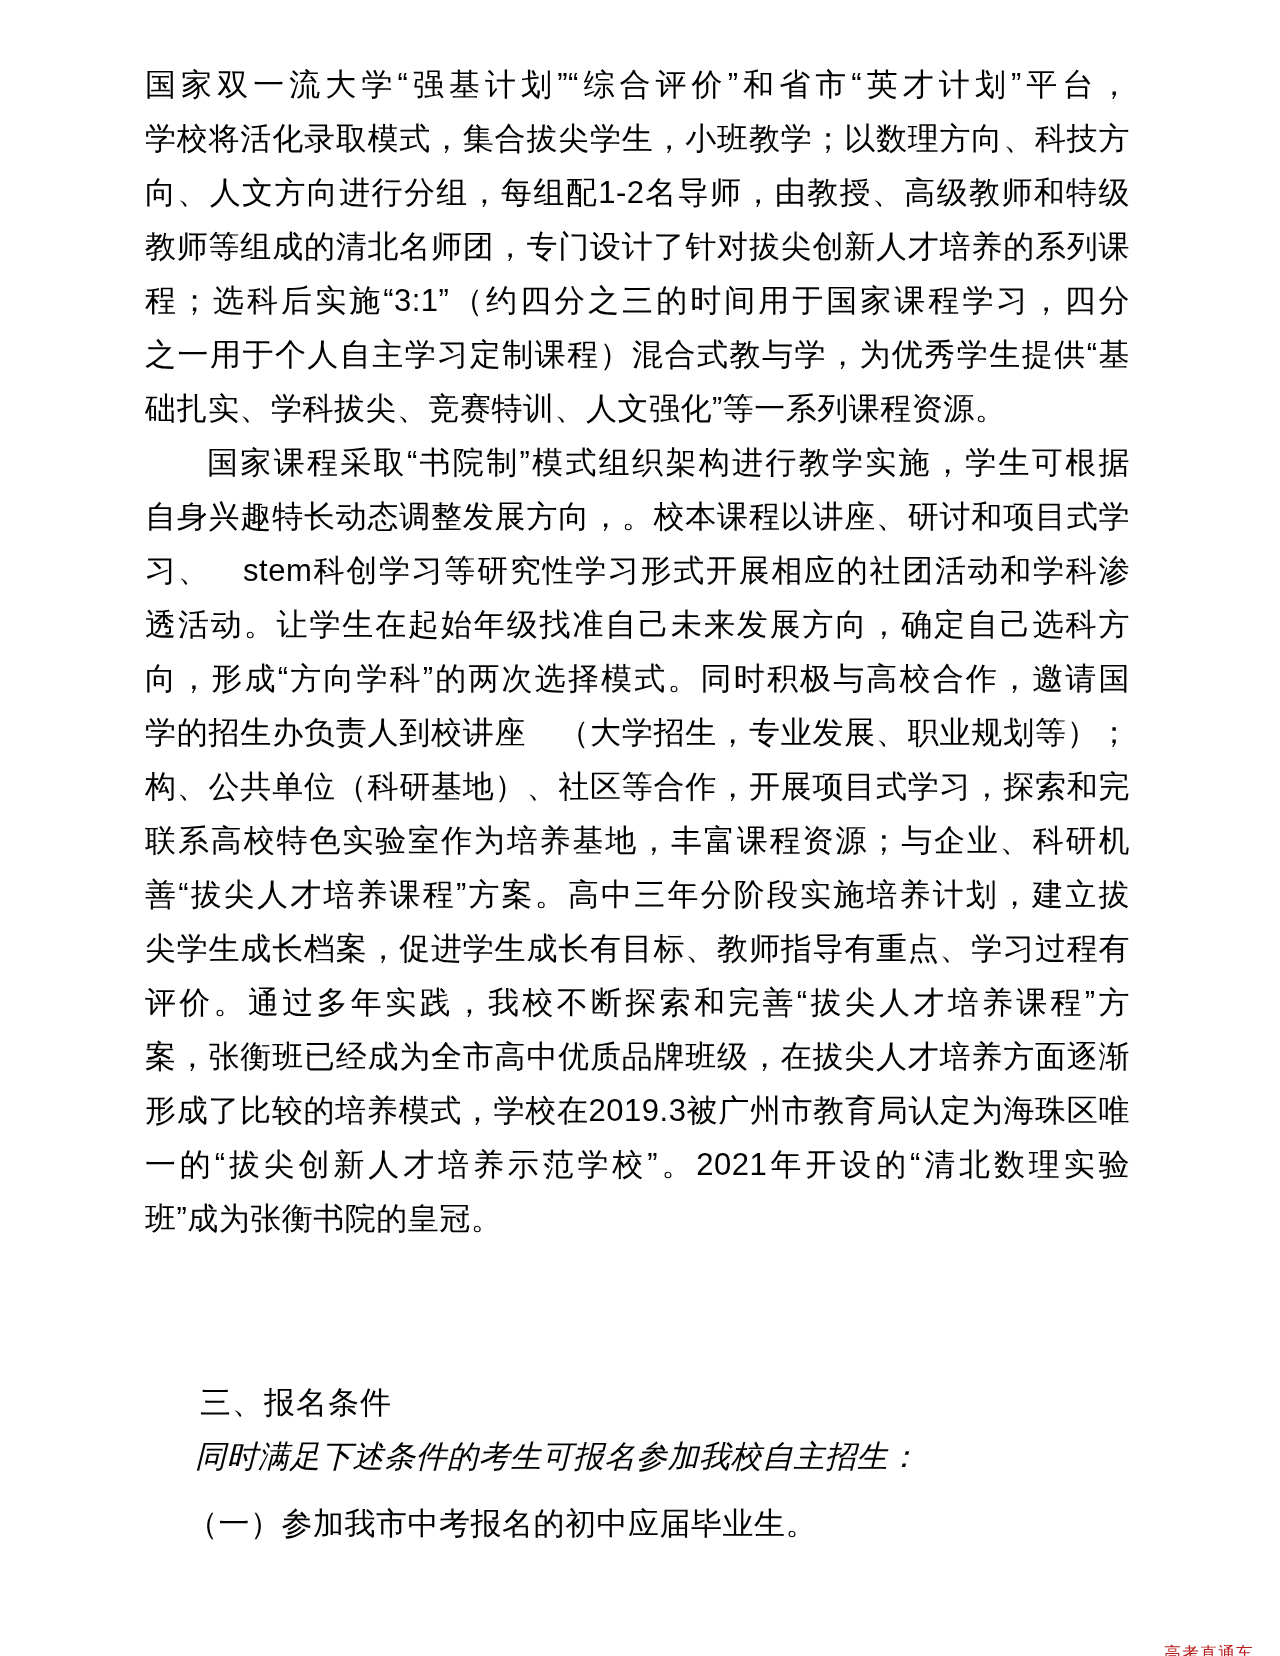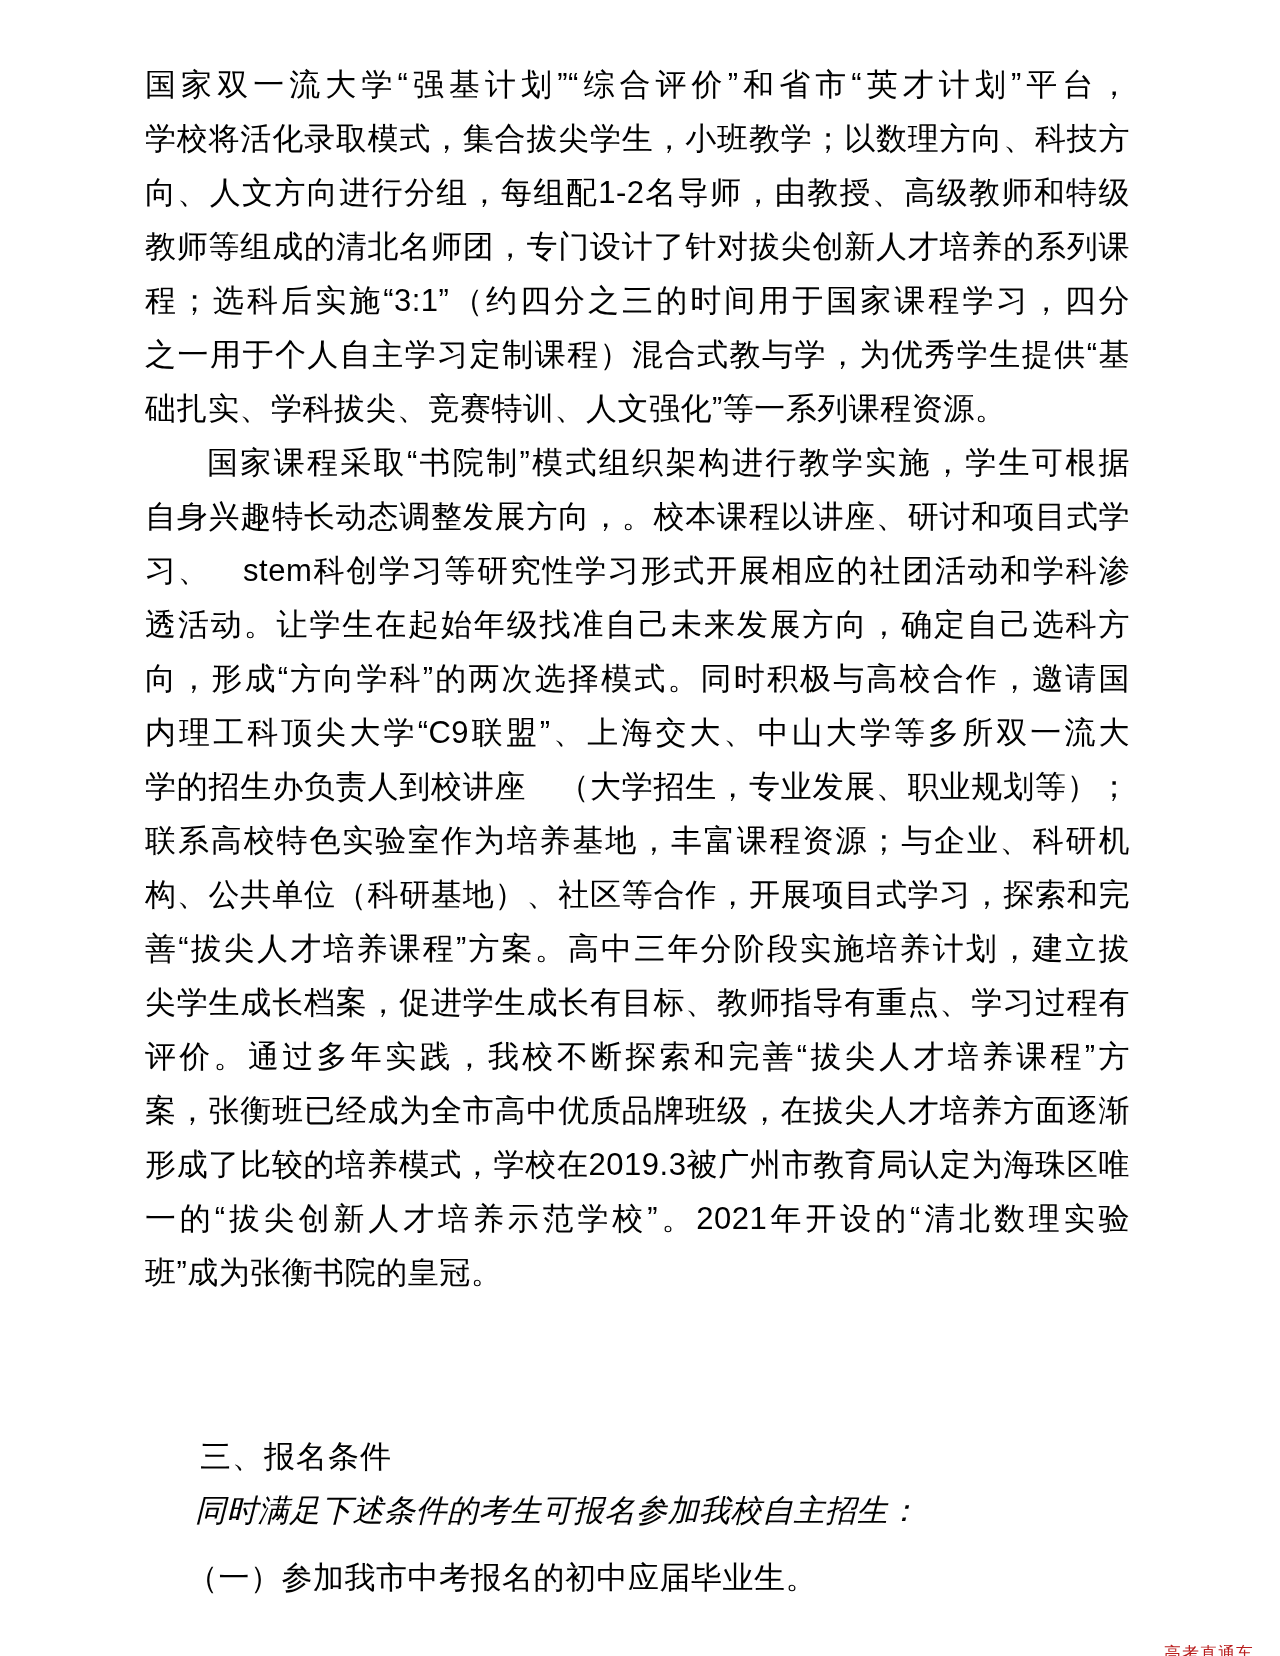--- a/index.html
+++ b/index.html
@@ -91,24 +91,23 @@
         <div class="jline">之一用于个人自主学习定制课程）混合式教与学，为优秀学生提供“基</div>
         <div class="jline">础扎实、学科拔尖、竞赛特训、人文强化”等一系列课程资源。</div>
       </div>
 
     <div class="para para-indent">
         <div class="jline">国家课程采取“书院制”模式组织架构进行教学实施，学生可根据</div>
         <div class="jline">自身兴趣特长动态调整发展方向，。校本课程以讲座、研讨和项目式学</div>
         <div class="jline">习、　stem科创学习等研究性学习形式开展相应的社团活动和学科渗</div>
         <div class="jline">透活动。让学生在起始年级找准自己未来发展方向，确定自己选科方</div>
         <div class="jline">向，形成“方向学科”的两次选择模式。同时积极与高校合作，邀请国</div>
-        <div class="jline">内理工科顶尖大学“C9联盟”、上海交大、中山大学等多所双一流大</div>
         <div class="jline">学的招生办负责人到校讲座　（大学招生，专业发展、职业规划等）；</div>
+        <div class="jline">构、公共单位（科研基地）、社区等合作，开展项目式学习，探索和完</div>
         <div class="jline">联系高校特色实验室作为培养基地，丰富课程资源；与企业、科研机</div>
-        <div class="jline">构、公共单位（科研基地）、社区等合作，开展项目式学习，探索和完</div>
         <div class="jline">善“拔尖人才培养课程”方案。高中三年分阶段实施培养计划，建立拔</div>
         <div class="jline">尖学生成长档案，促进学生成长有目标、教师指导有重点、学习过程有</div>
         <div class="jline">评价。通过多年实践，我校不断探索和完善“拔尖人才培养课程”方</div>
         <div class="jline">案，张衡班已经成为全市高中优质品牌班级，在拔尖人才培养方面逐渐</div>
         <div class="jline">形成了比较的培养模式，学校在2019.3被广州市教育局认定为海珠区唯</div>
         <div class="jline">一的“拔尖创新人才培养示范学校”。2021年开设的“清北数理实验</div>
         <div class="jline">班”成为张衡书院的皇冠。</div>
       </div>
 
     <h3 class="section-heading">三、报名条件</h3>

